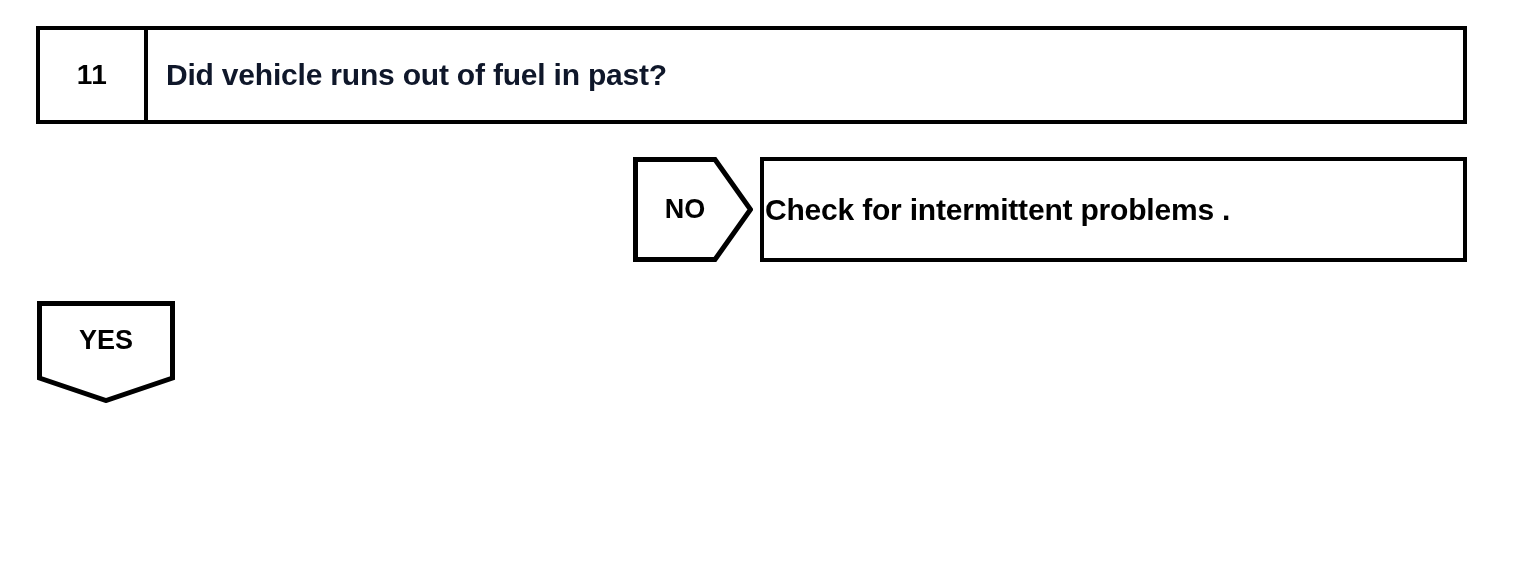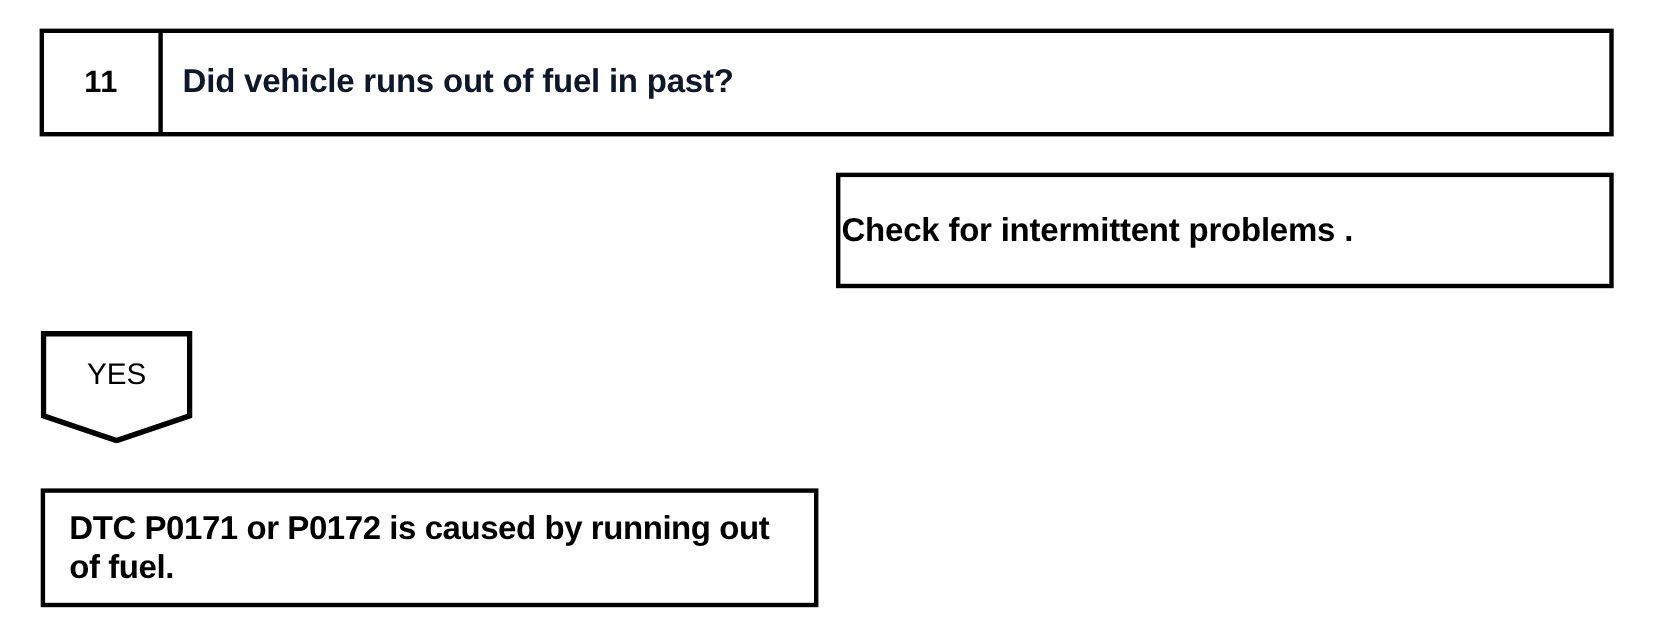--- a/index.html
+++ b/index.html
@@ -120,21 +120,21 @@
   .branch-yes .branch-label {
     position: absolute;
     left: 0;
     top: 0;
     width: 138px;
     height: 78px;
     display: flex;
     align-items: center;
     justify-content: center;
     font-size: 27px;
-    font-weight: normal;
+    font-weight: bold;
     color: #000000;
   }
 
   
   .result-box {
     position: absolute;
     left: 37px;
     top: 444px;
     width: 707px;
     height: 108px;
@@ -172,32 +172,34 @@
 
   <div class="step-row">
     <div class="step-num-cell">
       <span class="step-num">11</span>
     </div>
     <div class="step-text-cell">
       <span class="step-text">Did vehicle runs out of fuel in past?</span>
     </div>
   </div>
 
+  <div class="branch-no">
+    <svg width="120" height="105" viewBox="0 0 120 105">
+      <polygon points="2.5,2.5 82,2.5 117.5,52.5 82,102.5 2.5,102.5" fill="#ffffff" stroke="#000000" stroke-width="5" stroke-linejoin="miter"></polygon>
+    </svg>
+    <span class="branch-label">NO</span>
+  </div>
 
   <div class="action-box">
     <span class="action-text">Check for intermittent problems .</span>
   </div>
 
   <div class="branch-yes">
     <svg width="138" height="102" viewBox="0 0 138 102">
       <polygon points="2.5,2.5 135.5,2.5 135.5,77 69,99.5 2.5,77" fill="#ffffff" stroke="#000000" stroke-width="5" stroke-linejoin="miter"></polygon>
     </svg>
     <span class="branch-label">YES</span>
   </div>
 
-  <div class="result-box">
-    <span class="result-text">DTC P0171 or P0172 is caused by running out</span>
-    <span class="result-text">of fuel.</span>
-  </div>
 
   <div class="scan-bar"></div>
 
 </div>
 
 </body></html>

